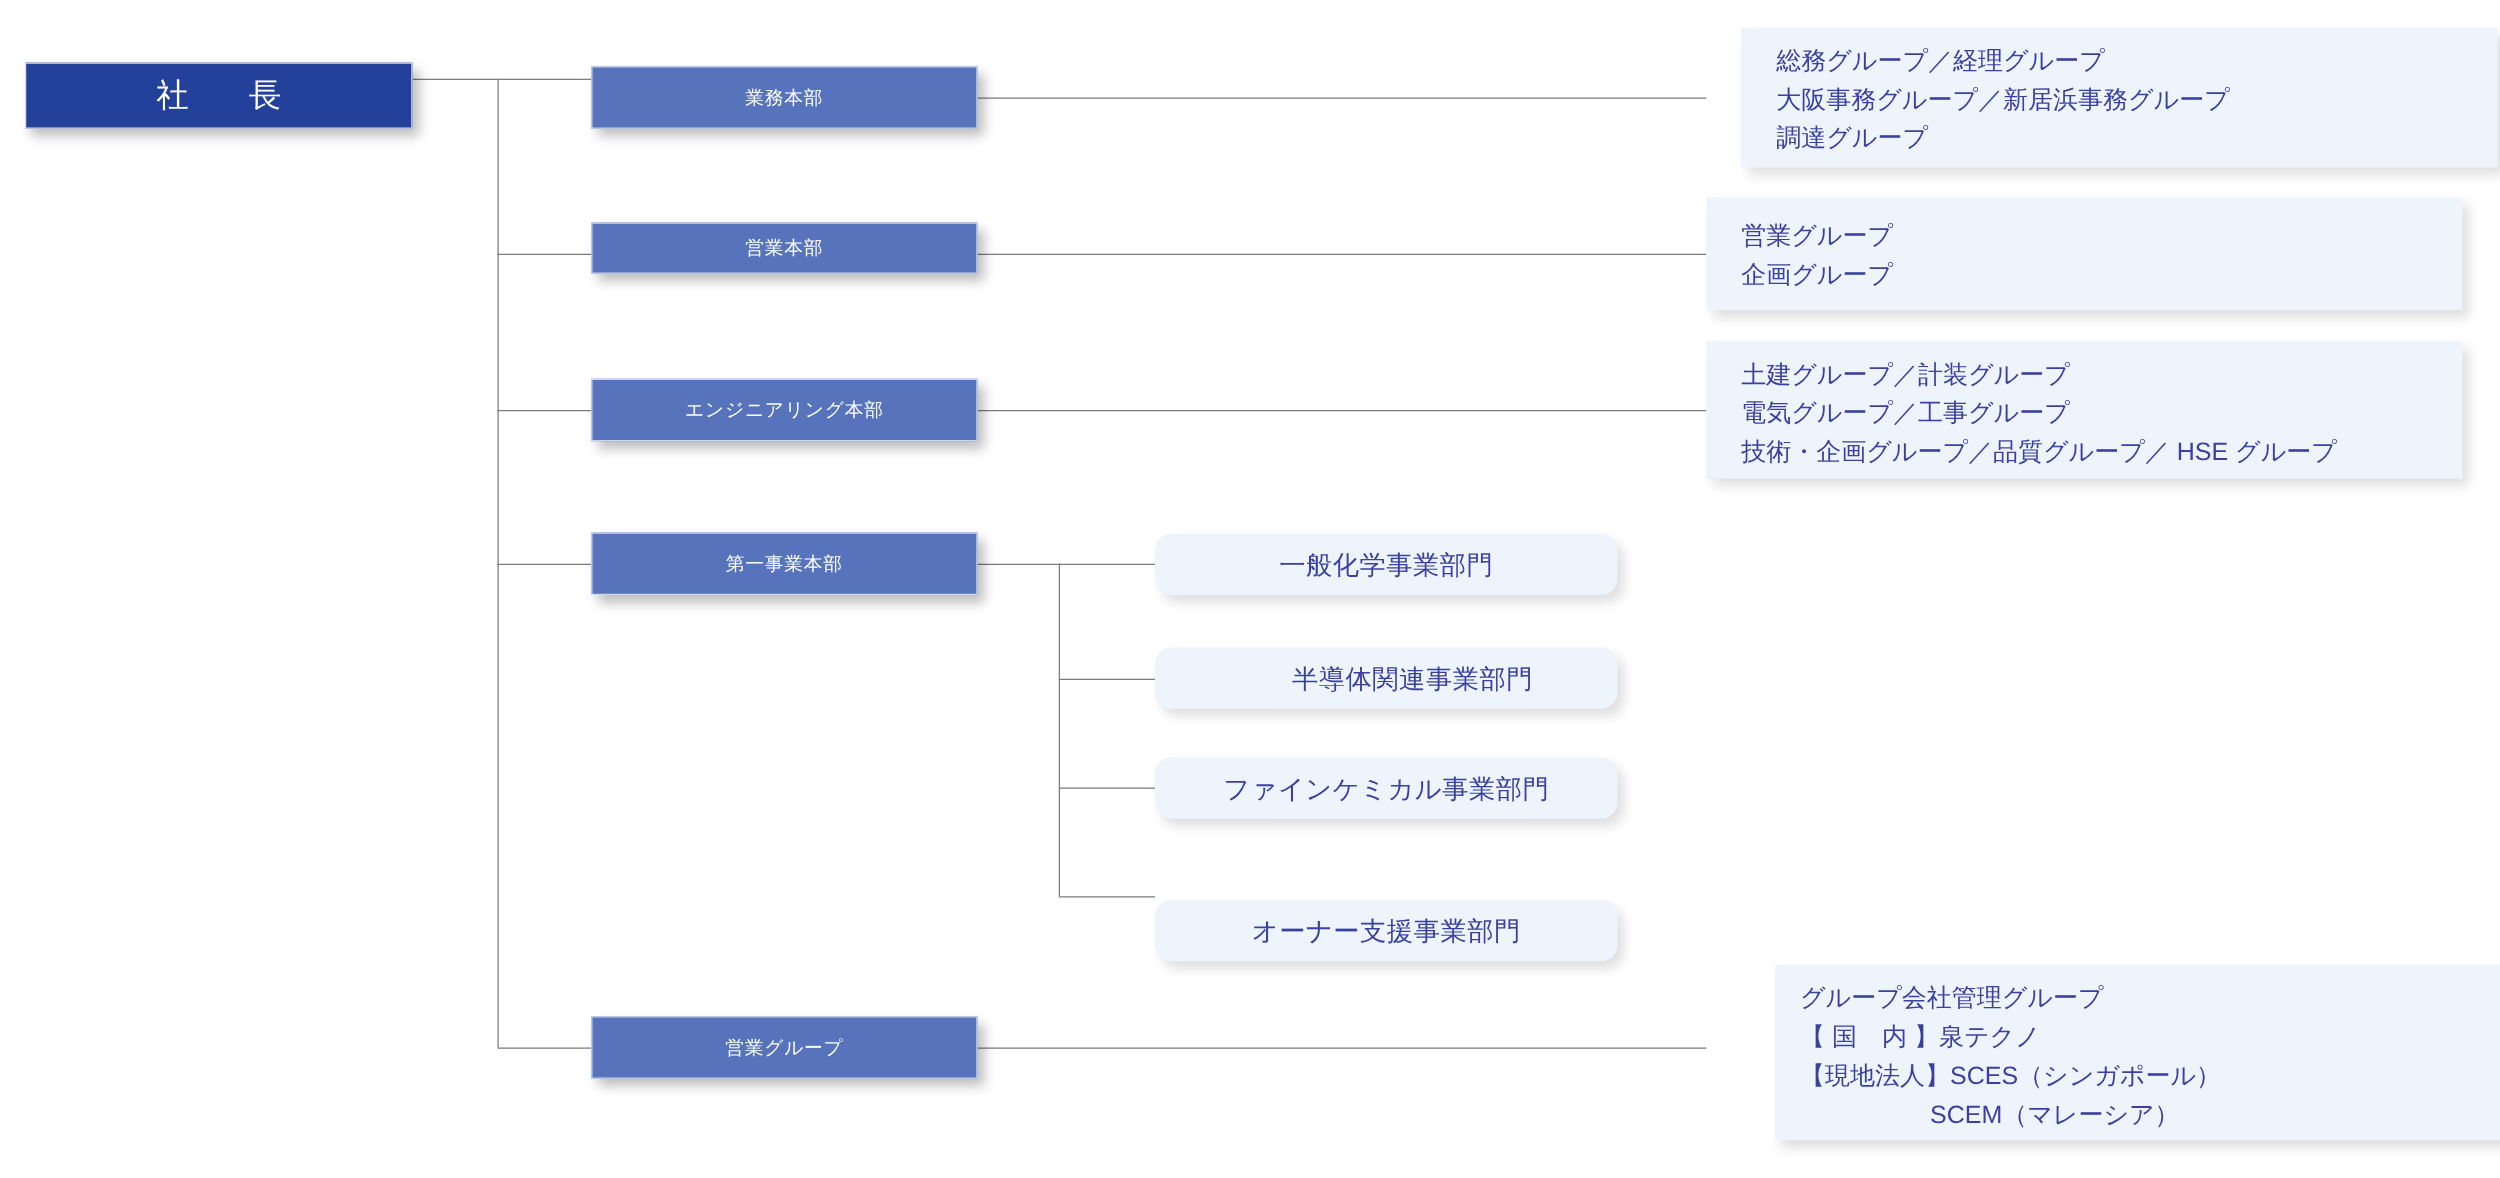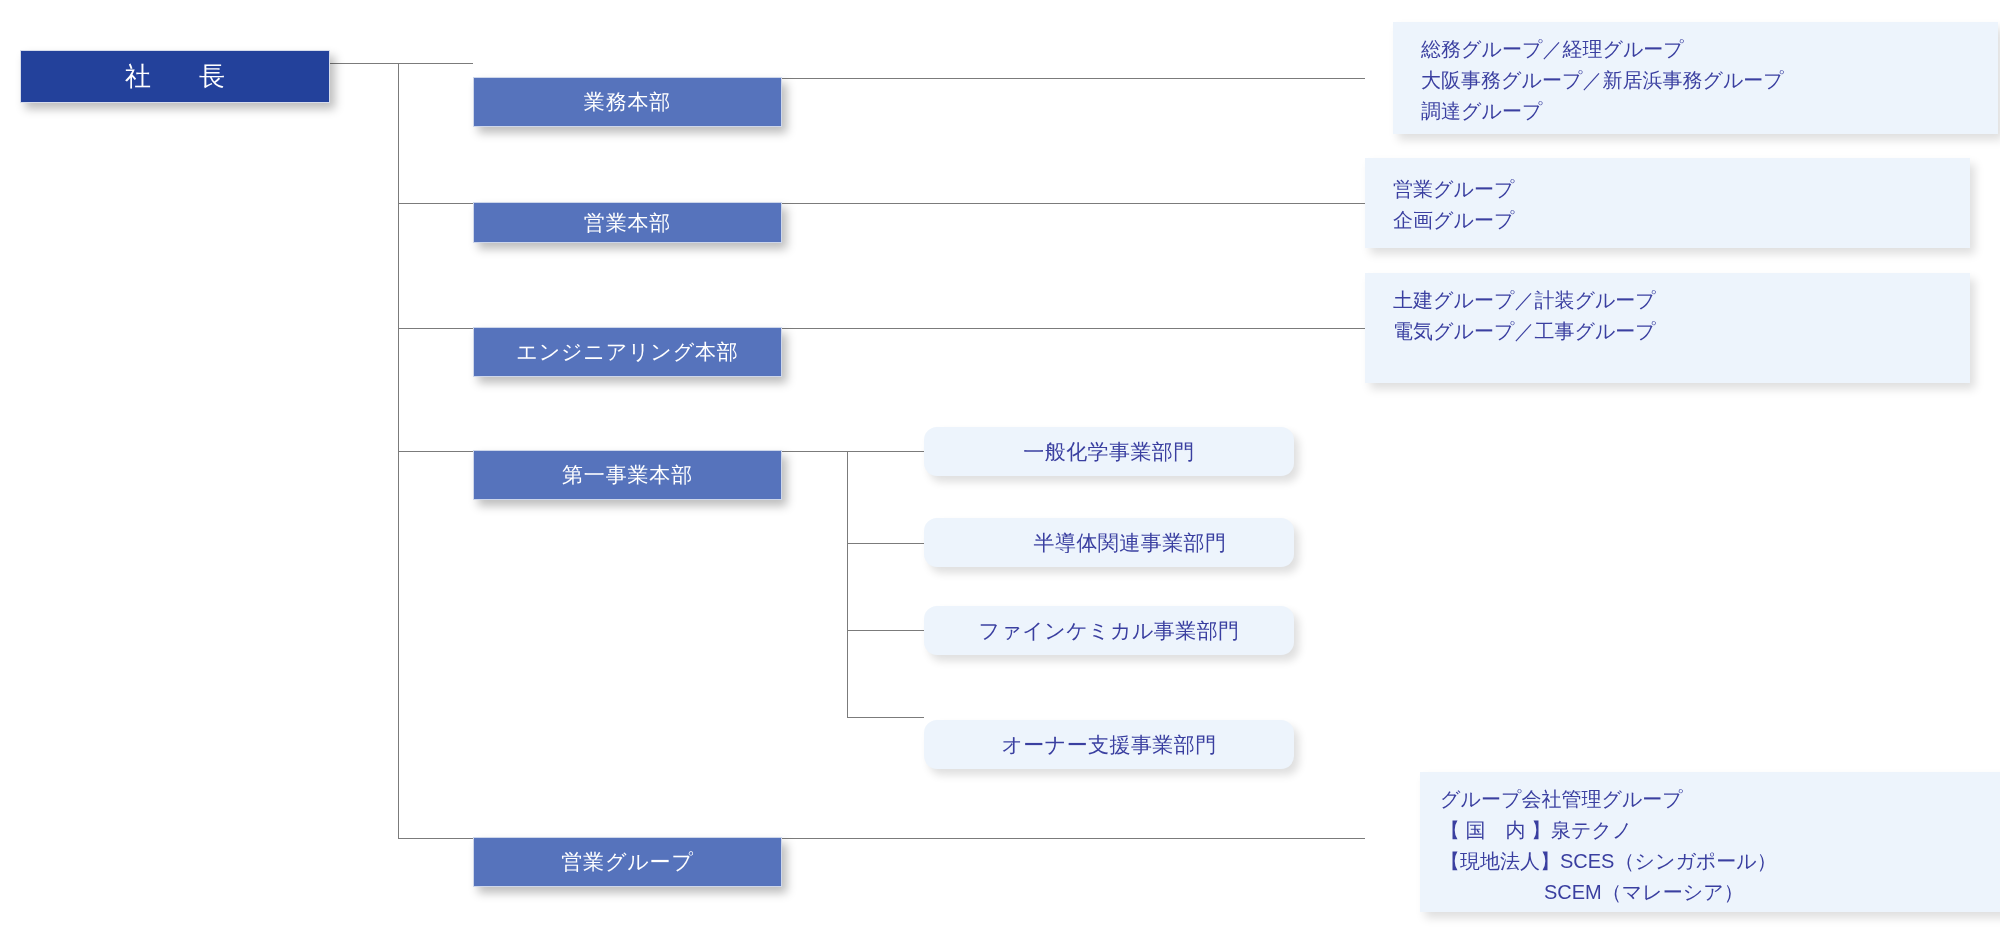--- a/index.html
+++ b/index.html
@@ -45,25 +45,24 @@
     letter-spacing: 0.42em;
     text-indent: 0.42em;
     border: 1px solid #d7dceb;
     box-shadow: 5px 6px 9px rgba(0,0,0,0.26);
   }
 
   
   .box-division {
     background: #5673bc;
     color: #ffffff;
-    font-size: 21px;
+    font-size: 15px;
     letter-spacing: 0.04em;
     border: 1px solid #cdd6ea;
     box-shadow: 5px 6px 9px rgba(0,0,0,0.26);
-    margin-top: 24px;
   }
 
   
   .box-unit {
     background: #edf4fc;
     color: #3a3fa0;
     font-size: 21px;
     letter-spacing: 0.02em;
     box-shadow: 5px 6px 9px rgba(0,0,0,0.13);
     border-radius: 13px;
@@ -162,20 +161,21 @@
   </div>
 
   <div class="box box-detail" style="left:1365px; top:158px; width:605px; height:90px; padding-top:16px;">
     <span class="dline">営業グループ</span>
     <span class="dline">企画グループ</span>
   </div>
 
   <div class="box box-detail" style="left:1365px; top:273px; width:605px; height:110px;">
     <span class="dline">土建グループ／計装グループ</span>
     <span class="dline">電気グループ／工事グループ</span>
+    <span class="dline">技術・企画グループ／品質グループ／ HSE グループ</span>
   </div>
 
   <div class="box box-detail" style="left:1420px; top:772px; width:605px; height:140px;padding-left:20px;">
     <span class="dline">グループ会社管理グループ</span>
     <span class="dline">【 国　内 】泉テクノ</span>
     <span class="dline">【現地法人】SCES（シンガポール）</span>
     <span class="dline indent">SCEM（マレーシア）</span>
   </div>
 
 </div>

